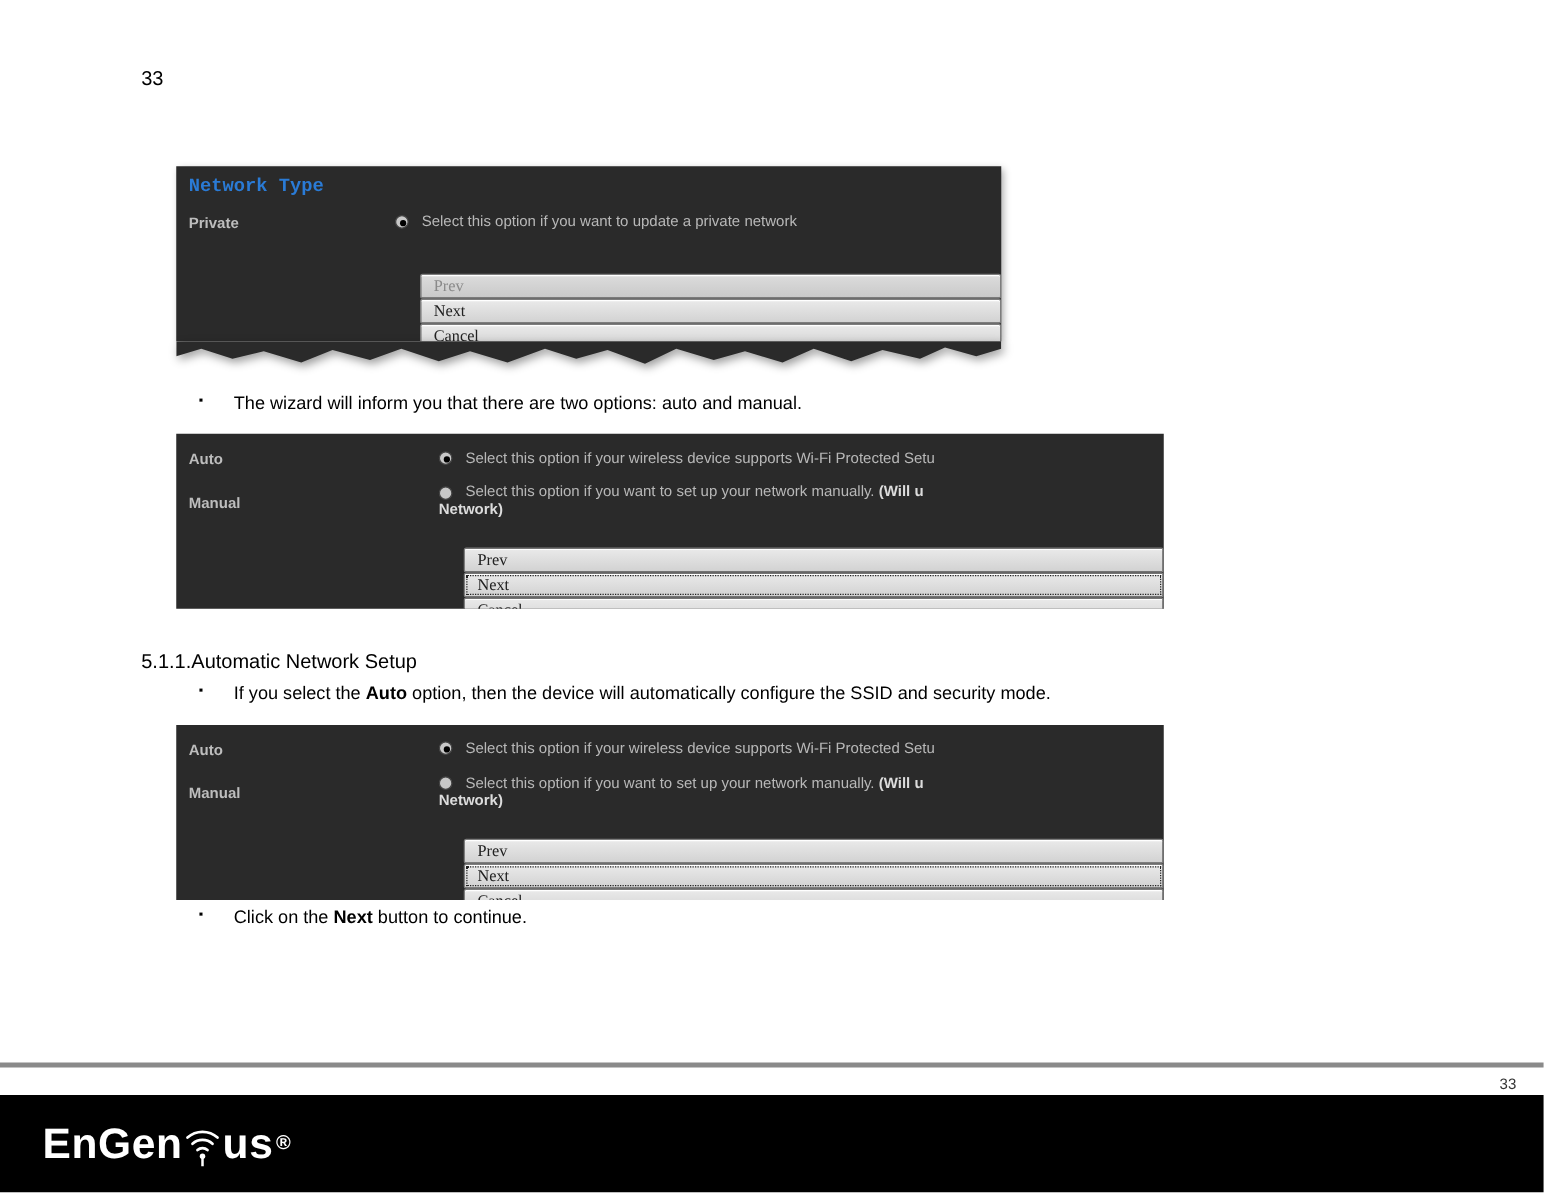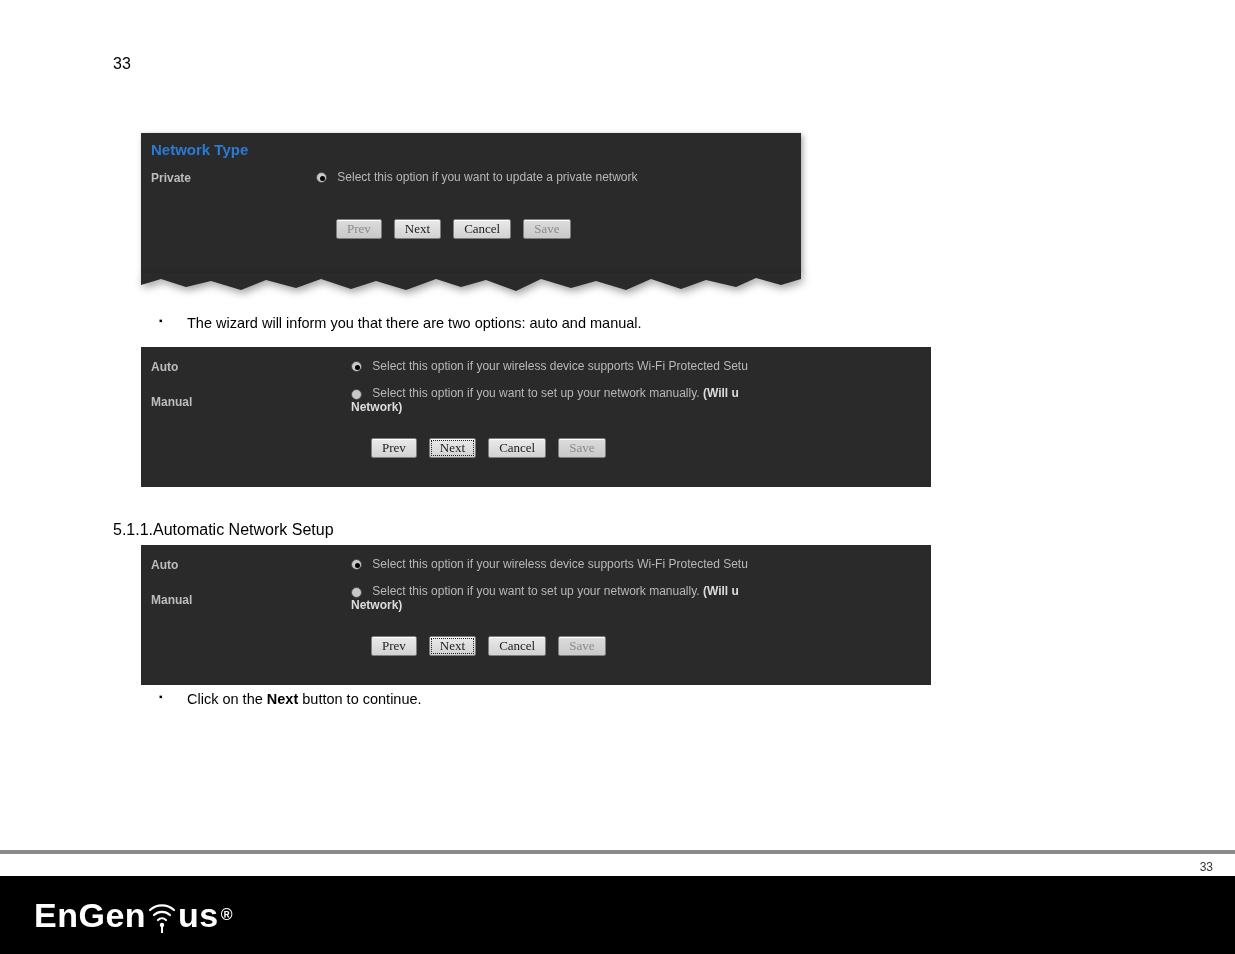--- a/index.html
+++ b/index.html
@@ -8,29 +8,29 @@
   .content { position: absolute; left: 113px; top: 55px; width: 1020px; }
   .page-num-top { font-size: 16px; margin-bottom: 60px; }
 
   
   .shot { position: relative; background: #2a2a2a; color: #a9a9a9; font-family: Verdana, Geneva, sans-serif; font-size: 12px; overflow: hidden; }
   .shot .row { display: flex; align-items: center; }
   .shot .lbl { width: 210px; padding-left: 10px; padding-top: 3px; color: #bdbdbd; font-weight: bold; }
   .shot .opt { flex: 1; color: #b8b8b8; }
   .radio { display: inline-block; width: 11px; height: 11px; border-radius: 50%; background: #c8c8c8; border: 1px solid #444; vertical-align: middle; position: relative; margin-right: 7px; }
   .radio.sel::after { content: ""; position: absolute; left: 3px; top: 3px; width: 5px; height: 5px; border-radius: 50%; background: #000; }
-  .btnbar { display: flex; gap: 12px; margin-top: 24px; margin-left: 220px; }
+  .btnbar { display: flex; gap: 0; margin-top: 24px; margin-left: 220px; flex-direction: column; }
   .wbtn { font-family: "Times New Roman", serif; font-size: 13px; background: linear-gradient(#eaeaea,#d2d2d2); border: 1px solid #7d7d7d; border-radius: 2px; padding: 1px 10px; color: #222; box-shadow: inset 0 1px 0 #fff; cursor: default; }
   .wbtn.dis { color: #8a8a8a; background: linear-gradient(#dcdcdc,#c9c9c9); }
   .wbtn.focus { outline: 1px dotted #222; outline-offset: -3px; }
 
   
   .shot1-wrap { position: relative; width: 660px; margin-left: 28px; }
   .shot1 { width: 660px; height: 140px; padding: 8px 0 0 0; box-shadow: 2px 2px 6px rgba(0,0,0,.35); }
-  .shot1 .header { color: #2a7bd6; font-weight: bold; font-size: 15px; padding: 0 0 6px 10px; font-family: Liberation Sans, sans-serif; }
+  .shot1 .header { color: #2a7bd6; font-weight: bold; font-size: 15px; padding: 0 0 6px 10px; font-family: Liberation Mono, monospace; }
   .shot1 .row { padding-top: 4px; }
   .shot1 .lbl { width: 175px; }
   .shot1 .btnbar { margin-left: 195px; margin-top: 34px; }
   .torn { position: relative; height: 22px; width: 660px; margin-left:0; }
   .torn svg { position: absolute; inset: 0; filter: drop-shadow(2px 3px 4px rgba(0,0,0,.4)); }
 
   
   .shot2 { width: 790px; height: 140px; margin-left: 28px; padding: 8px 0 10px 0; }
   .shot2 .row { padding-top: 2px; padding-bottom: 4px; }
   .shot2 .row + .row { margin-top: 6px; }
@@ -107,20 +107,25 @@
       </div>
       <div class="btnbar">
         <div class="wbtn">Prev</div>
         <div class="wbtn focus">Next</div>
         <div class="wbtn">Cancel</div>
         <div class="wbtn dis">Save</div>
       </div>
     </div>
 
     <div class="sec-heading">5.1.1.Automatic Network Setup</div>
+    <ul class="bullet" style="margin-top:6px;">
+      <li>
+        <span>If you select the </span><span class="b">Auto</span><span> option, then the device will automatically configure the SSID and security mode.</span>
+      </li>
+    </ul>
 
     <div class="shot shot2">
       <div class="row">
         <div class="lbl">Auto</div>
         <div class="opt">
           <span class="radio sel"></span>
           <span>Select this option if your wireless device supports Wi-Fi Protected Setu</span>
         </div>
       </div>
       <div class="row">

